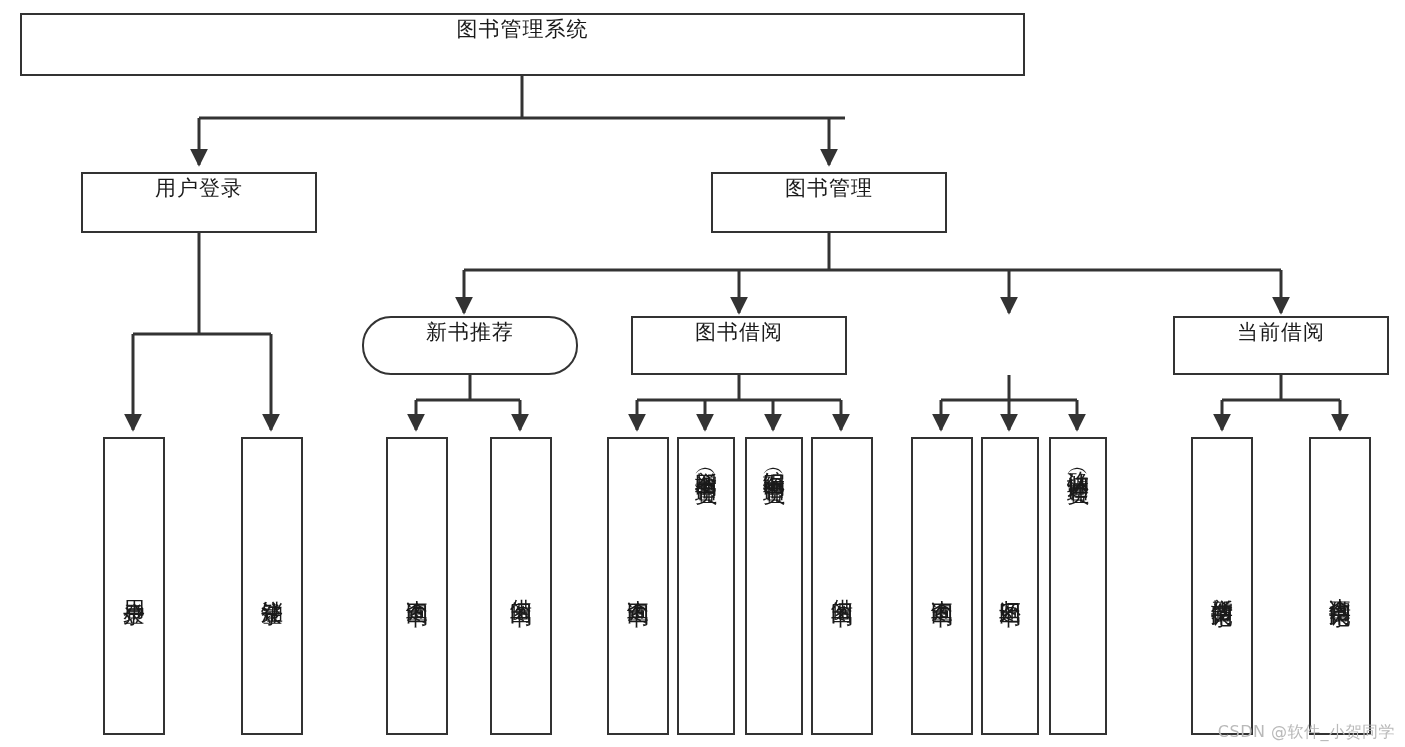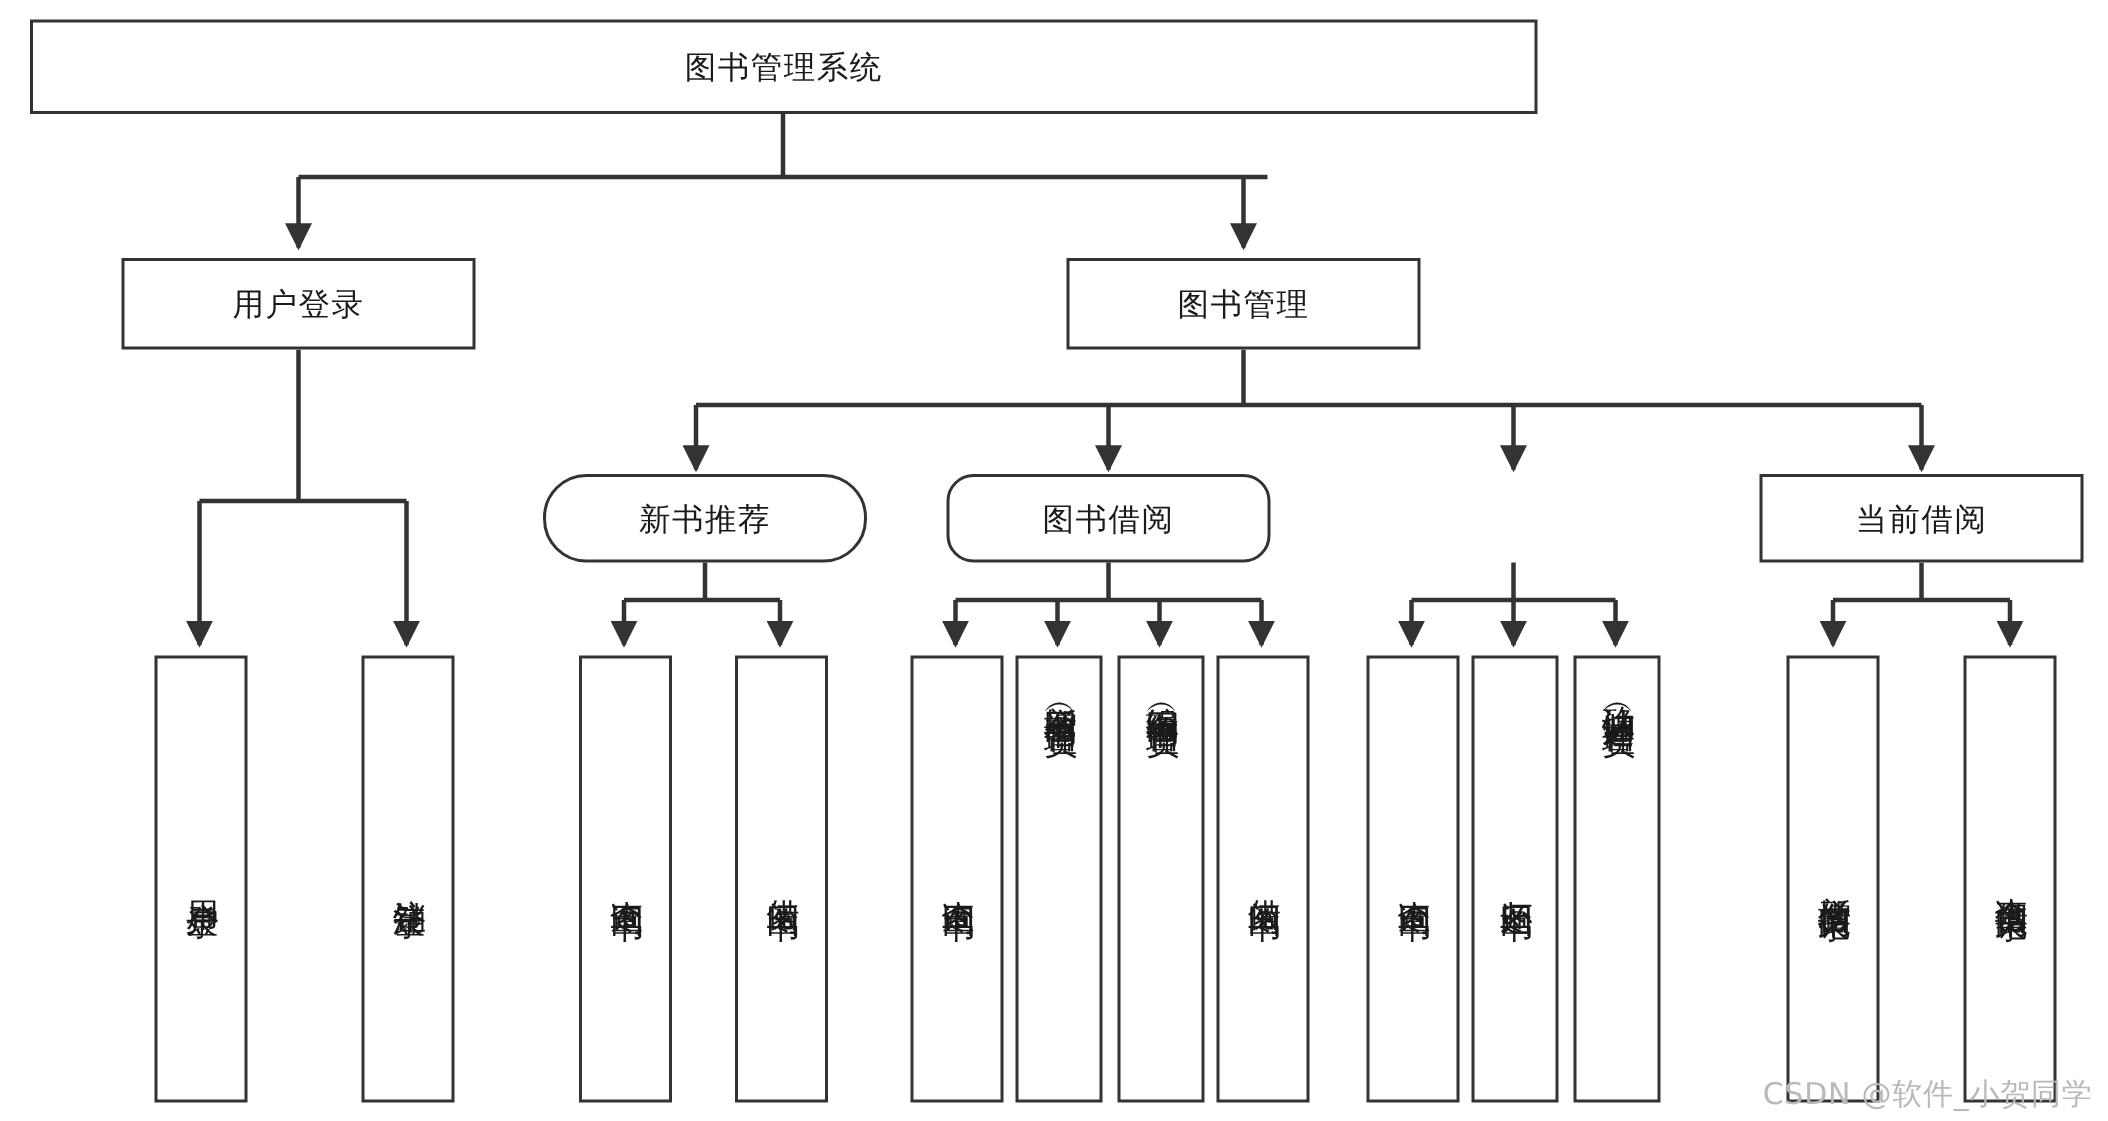--- a/index.html
+++ b/index.html
@@ -24,21 +24,21 @@
     width: 1405px;
     height: 747px;
     pointer-events: none;
   }
   .node {
     position: absolute;
     box-sizing: border-box;
     background: #ffffff;
     border: 2.5px solid #333333;
     display: flex;
-    align-items: center;
+    align-items: flex-start;
     justify-content: center;
     color: #1a1a1a;
   }
   .node-h {
     font-size: 21px;
     letter-spacing: 1px;
     white-space: nowrap;
   }
   .node-v {
     writing-mode: vertical-rl;
@@ -55,21 +55,21 @@
     justify-content: center;
     padding-top: 0;
   }
   .label {
     display: block;
   }
   #watermark {
     position: absolute;
     right: 10px;
     bottom: 4px;
-    font-size: 20px;
+    font-size: 16px;
     color: #b9b9b9;
     letter-spacing: 0.5px;
     white-space: nowrap;
     user-select: none;
   }
 </style>
 </head>
 <body>
 
 <div id="canvas">
@@ -133,21 +133,21 @@
   </div>
 
   <div class="node node-h" style="left:711px; top:172px; width:236px; height:61px;">
     <span class="label">图书管理</span>
   </div>
 
   <div class="node node-h" style="left:362px; top:316px; width:216px; height:59px;border-radius:29px;">
     <span class="label">新书推荐</span>
   </div>
 
-  <div class="node node-h" style="left:631px; top:316px; width:216px; height:59px;border-radius:18px;">
+  <div class="node node-h" style="left:631px; top:316px; width:216px; height:59px;">
     <span class="label">图书借阅</span>
   </div>
 
 
   <div class="node node-h" style="left:1173px; top:316px; width:216px; height:59px;">
     <span class="label">当前借阅</span>
   </div>
 
   <div class="node node-v mid" style="left:103px; top:437px; width:62px; height:298px;">
     <span class="label">用户登录</span>

